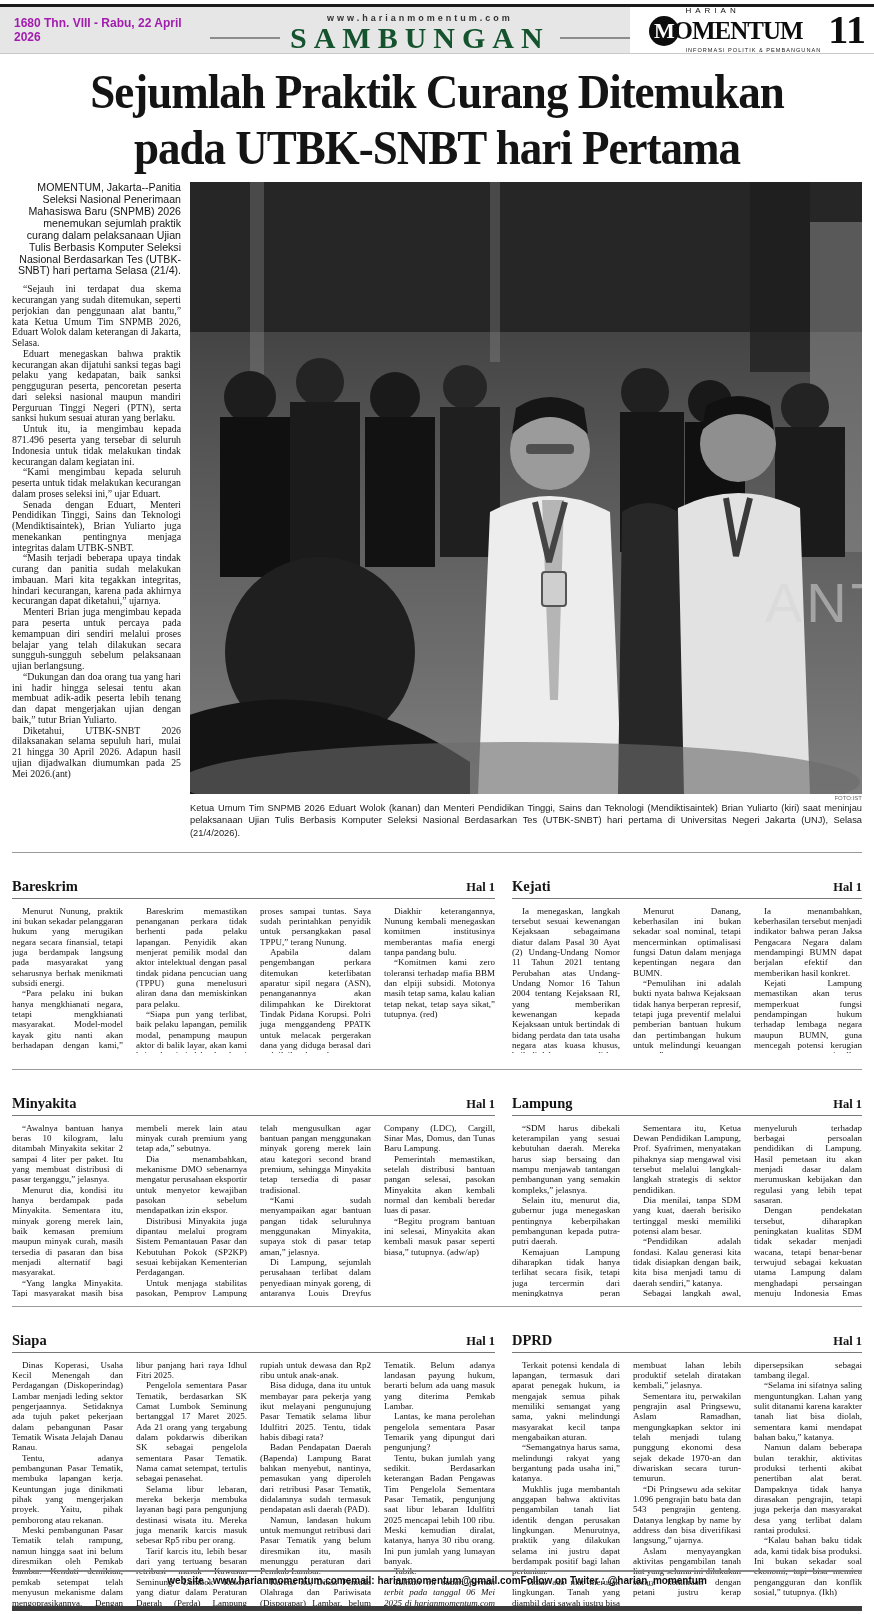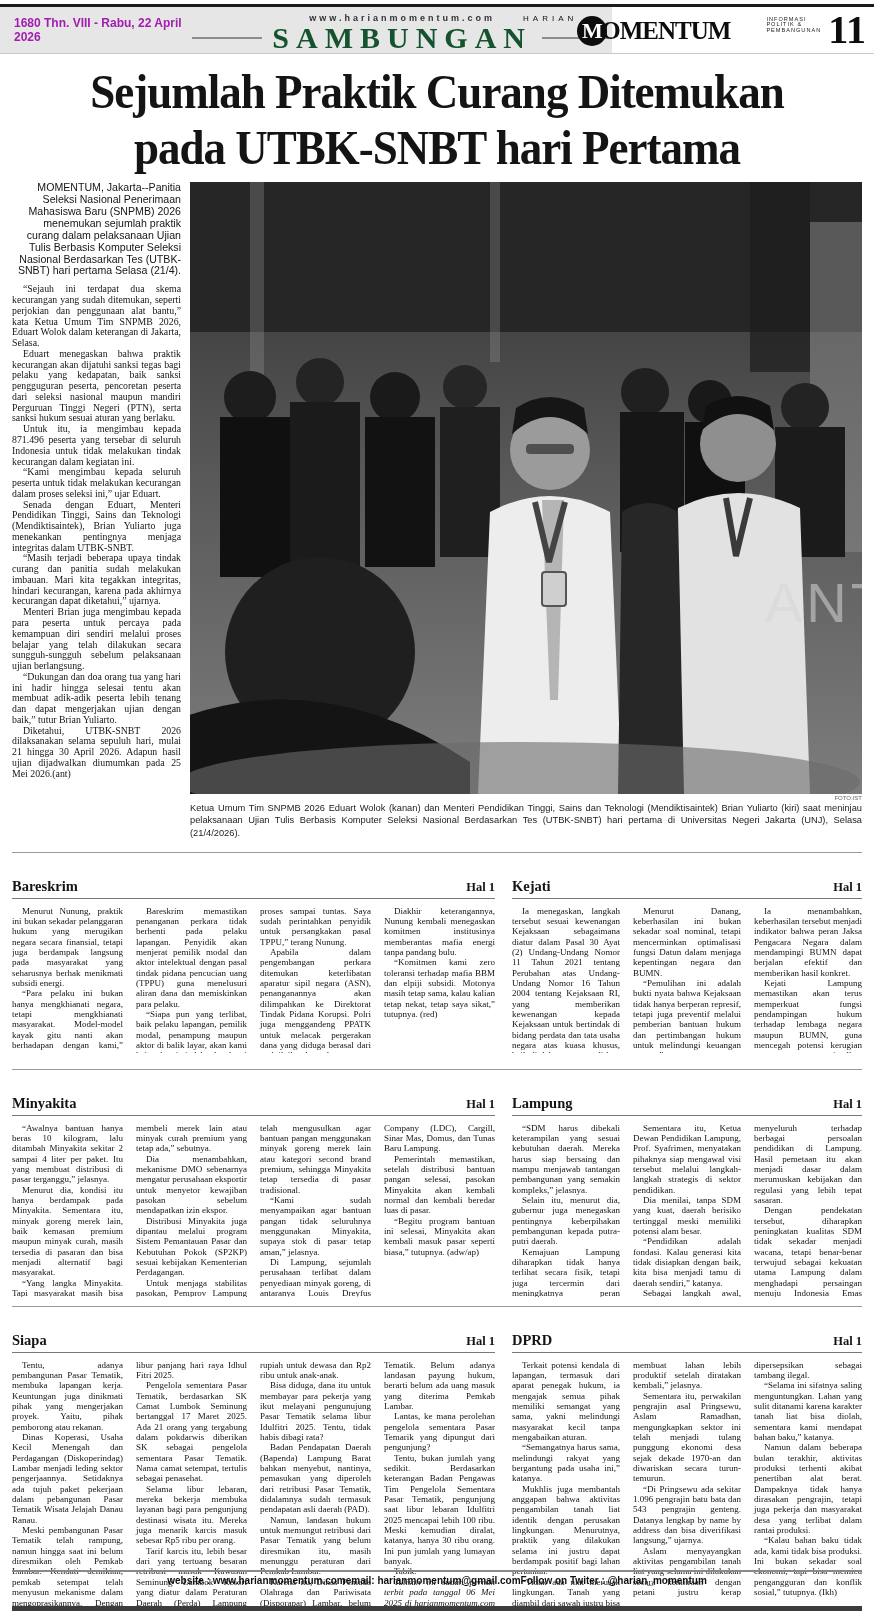--- a/index.html
+++ b/index.html
@@ -13,21 +13,21 @@
   .edition { width:225px; display:flex; align-items:center; padding-left:14px;
              font-family:"Liberation Sans", sans-serif; font-weight:bold; font-size:12px; color:#a21caf; }
   .mast-center { flex:1; display:flex; flex-direction:column; align-items:center; justify-content:center;margin-top:8px; }
   .mast-site { font-family:"Liberation Sans", sans-serif; font-weight:bold; font-size:9px;
                letter-spacing:3px; color:#333; }
   .samb-row { display:flex; align-items:center; gap:10px; margin-top:-2px; }
   .samb-dash { width:70px; height:2px; background:#8d8d8d; }
   .mast-section { font-size:30px; letter-spacing:7px; color:#14532d; font-weight:bold; }
   .logo-box { width:262px; background:#fff; display:flex; align-items:center; justify-content:flex-end;
               padding:0 8px 0 6px; gap:7px; }
-  .logo-cluster { display:flex; flex-direction:row; line-height:1; }
+  .logo-cluster { display:flex; flex-direction:column; line-height:1; }
   .logo-harian { font-family:"Liberation Sans", sans-serif; font-size:8px; letter-spacing:4px;
                  color:#111; padding-left:36px; }
   .logo-main-row { display:flex; align-items:center; margin-top:1px; }
   .logo-m { width:30px; height:30px; border-radius:50%; background:#0d0d0d; color:#fff;
             display:inline-flex; align-items:center; justify-content:center;
             font-size:22px; font-weight:bold; }
   .logo-word { font-size:25px; font-weight:bold; letter-spacing:-1px; margin-left:-6px; color:#0d0d0d; }
   .logo-tag { font-family:"Liberation Sans", sans-serif; font-size:5.6px; letter-spacing:1px;
               color:#222; padding-left:36px; margin-top:2px; }
   .page-num { font-size:40px; font-weight:bold; color:#0d0d0d; line-height:1; }
@@ -245,22 +245,22 @@
     </section>
   </div>
 
   <div class="band band-3">
     <section class="sec sec-left">
       <div class="sec-head">
         <span class="sec-title">Siapa</span>
         <span class="sec-ref">Hal 1</span>
       </div>
       <div class="sec-body cols4">
+          <p>Dinas Koperasi, Usaha Kecil Menengah dan Perdagangan (Diskoperindag) Lambar menjadi leding sektor pengerjaannya. Setidaknya ada tujuh paket pekerjaan dalam pebangunan Pasar Tematik Wisata Jelajah Danau Ranau.</p>
           <p>Tentu, adanya pembangunan Pasar Tematik, membuka lapangan kerja. Keuntungan juga dinikmati pihak yang mengerjakan proyek. Yaitu, pihak pemborong atau rekanan.</p>
-          <p>Dinas Koperasi, Usaha Kecil Menengah dan Perdagangan (Diskoperindag) Lambar menjadi leding sektor pengerjaannya. Setidaknya ada tujuh paket pekerjaan dalam pebangunan Pasar Tematik Wisata Jelajah Danau Ranau.</p>
           <p>Meski pembangunan Pasar Tematik telah rampung, namun hingga saat ini belum diresmikan oleh Pemkab Lambar. Kendati demikian, pemkab setempat telah menyusun mekanisme dalam mengoprasikannya. Dengan membentuk tim pengelola sementara untuk menghadapi libur panjang hari raya Idhul Fitri 2025.</p>
           <p>Pengelola sementara Pasar Tematik, berdasarkan SK Camat Lumbok Seminung bertanggal 17 Maret 2025. Ada 21 orang yang tergabung dalam pokdarwis diberikan SK sebagai pengelola sementara Pasar Tematik. Nama camat setempat, tertulis sebagai penasehat.</p>
           <p>Selama libur lebaran, mereka bekerja membuka layanan bagi para pengunjung destinasi wisata itu. Mereka juga menarik karcis masuk sebesar Rp5 ribu per orang.</p>
           <p>Tarif karcis itu, lebih besar dari yang tertuang besaran retribusi masuk Kawasan Seminung Lumbok Resort yang diatur dalam Peraturan Daerah (Perda) Lampung Barat Nomor 1 tahun 2024 tentang Pajak dan Retribusi Dererah. Yaitu, Rp3 ribu rupiah untuk dewasa dan Rp2 ribu untuk anak-anak.</p>
           <p>Bisa diduga, dana itu untuk membayar para pekerja yang ikut melayani pengunujung Pasar Tematik selama libur Idulfitri 2025. Tentu, tidak habis dibagi rata?</p>
           <p>Badan Pendapatan Daerah (Bapenda) Lampung Barat bahkan menyebut, nantinya, pemasukan yang diperoleh dari retribusi Pasar Tematik, didalamnya sudah termasuk pendapatan asli daerah (PAD).</p>
           <p>Namun, landasan hukum untuk memungut retribusi dari Pasar Tematik yang belum diresmikan itu, masih menunggu peraturan dari Pemkab Lambar.</p>
           <p>Karena itu, Dinas Pemuda Olahraga dan Pariwisata (Disporapar) Lambar, belum dapat berbicara banyak mengenai PAD dari pengelolaan sementara Pasar Tematik. Belum adanya landasan payung hukum, berarti belum ada uang masuk yang diterima Pemkab Lambar.</p>
           <p>Lantas, ke mana perolehan pengelola sementara Pasar Temarik yang dipungut dari pengunjung?</p>
           <p>Tentu, bukan jumlah yang sedikit. Berdasarkan keterangan Badan Pengawas Tim Pengelola Sementara Pasar Tematik, pengunjung saat libur lebaran Idulfitri 2025 mencapai lebih 100 ribu. Meski kemudian diralat, katanya, hanya 30 ribu orang. Ini pun jumlah yang lumayan banyak.</p>

